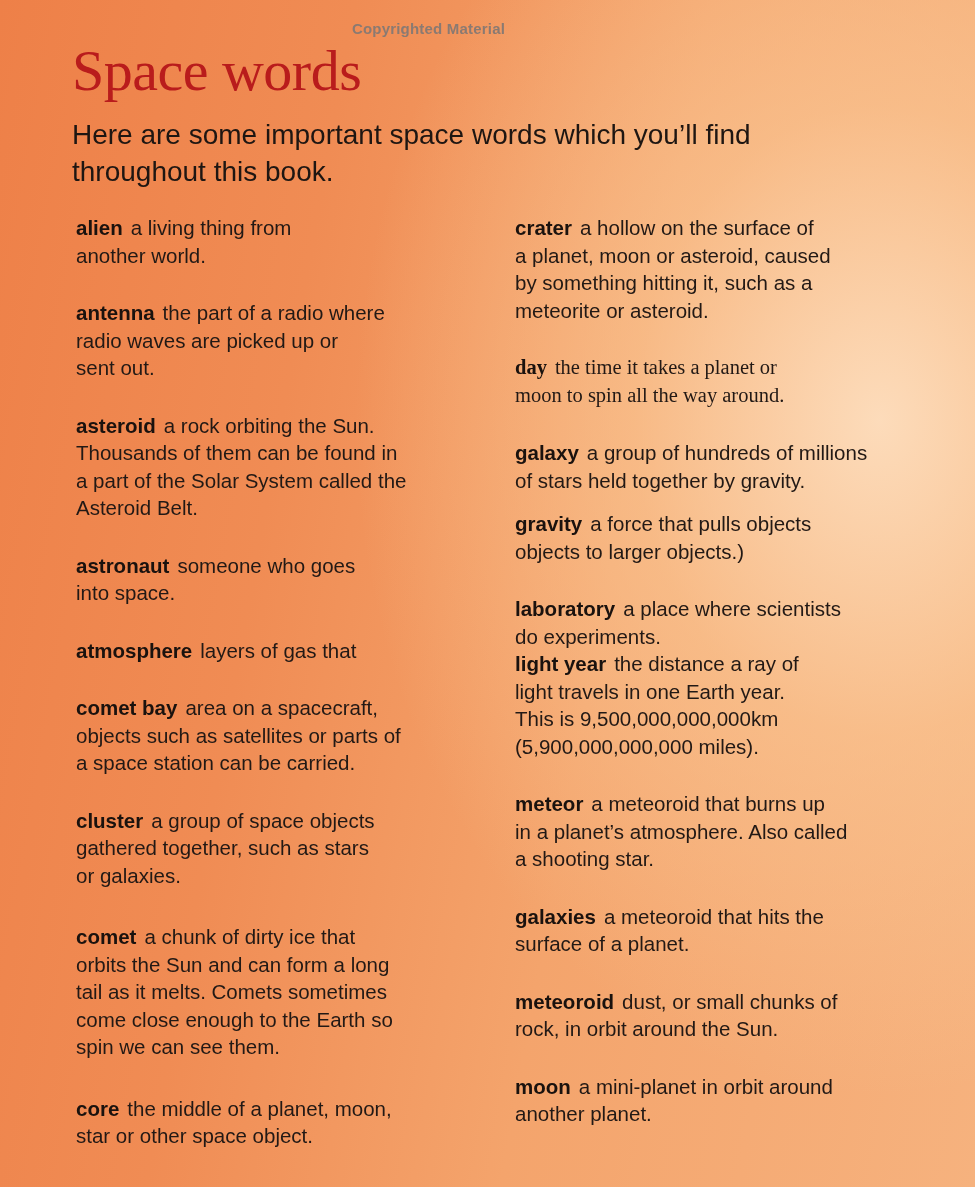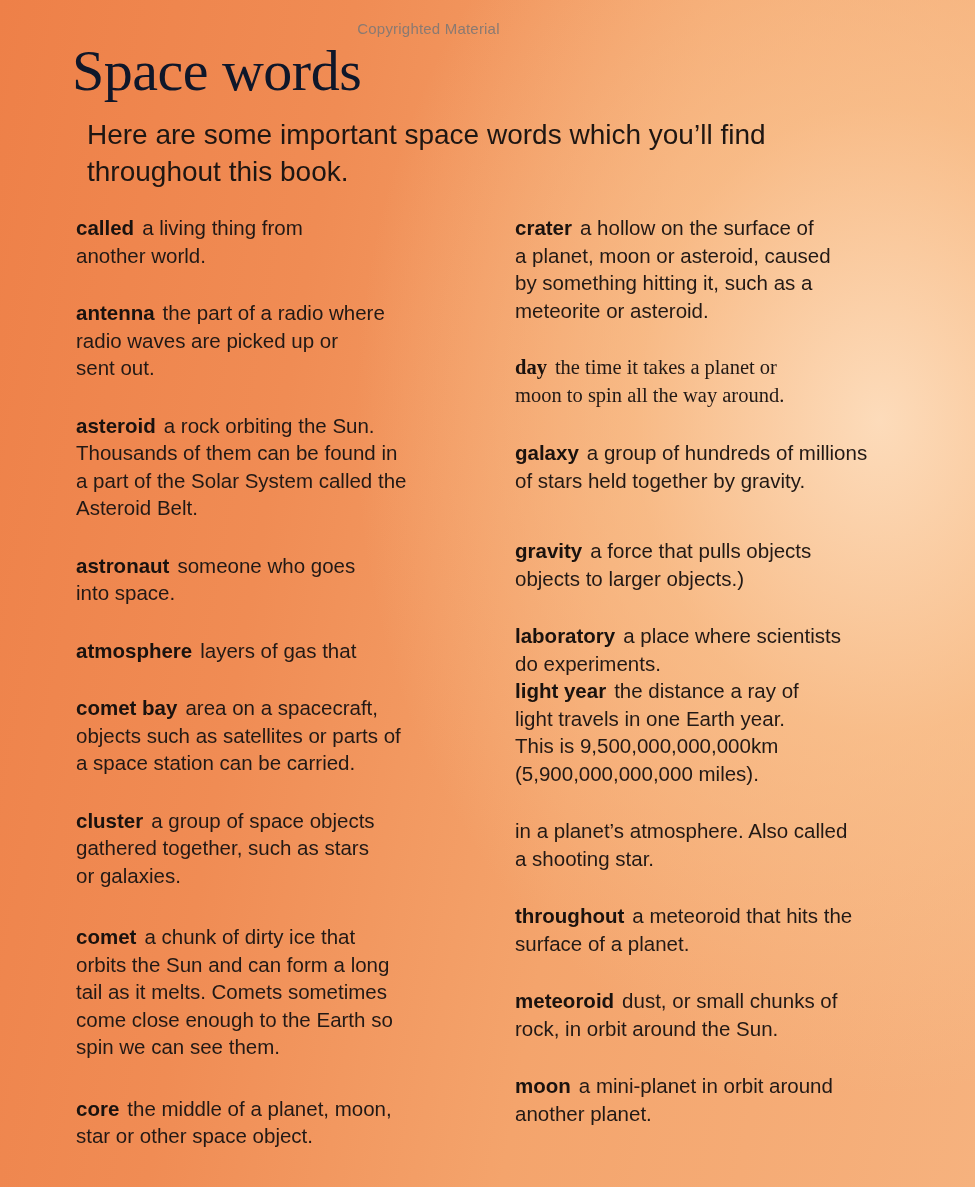--- a/index.html
+++ b/index.html
@@ -6,30 +6,30 @@
   body {
     width: 975px; height: 1187px; overflow: hidden; position: relative;
     background:
       radial-gradient(ellipse 700px 900px at 880px 420px, rgba(253,222,190,0.95) 0%, rgba(250,200,150,0.6) 35%, rgba(245,160,100,0) 75%),
       linear-gradient(100deg, #ee8048 0%, #f08c54 30%, #f4a46c 60%, #f6b27e 100%);
     font-family: "DejaVu Sans", "Liberation Sans", sans-serif;
     color: #1a1310;
   }
   .copyright {
     position: absolute; top: 20px; left: 0; width: 857px; text-align: center;
-    font-family: "Liberation Sans", sans-serif; font-weight: normal;
+    font-family: "Liberation Sans", sans-serif; font-weight: bold;
     font-size: 15px; color: #8a7a72; letter-spacing: 0.2px;
   }
   .title {
     position: absolute; top: 36px; left: 72px;
     font-family: "Liberation Serif", "DejaVu Serif", serif;
-    font-size: 58px; line-height: 70px; color: #0f172a; letter-spacing: -0.5px;
+    font-size: 58px; line-height: 70px; color: #b91c1c; letter-spacing: -0.5px;
   }
   .intro {
-    position: absolute; top: 116px; left: 87px; width: 820px;
+    position: absolute; top: 116px; left: 72px; width: 820px;
     font-family: "Liberation Sans", sans-serif;
     font-size: 28px; line-height: 37px; color: #1e1612;
   }
   .col {
     position: absolute; top: 214px;
     font-family: "Liberation Sans", sans-serif;
     font-size: 20.5px; line-height: 27.5px; color: #221915;
   }
   .col.left { left: 76px; width: 420px; }
   .col.right { left: 515px; width: 445px; }
@@ -41,21 +41,21 @@
 
 <div class="copyright">Copyrighted Material</div>
 <div class="title">Space words</div>
 <div class="intro">
   <div>Here are some important space words which you’ll find</div>
   <div>throughout this book.</div>
 </div>
 
 <div class="col left">
     <div class="entry" style="margin-top: 0px;">
-      <div><span class="term">called</span><span>a living thing from</span></div>
+      <div><span class="term">alien</span><span>a living thing from</span></div>
       <div><span>another world.</span></div>
     </div>
     <div class="entry" style="margin-top: 30px;">
       <div><span class="term">antenna</span><span>the part of a radio where</span></div>
       <div><span>radio waves are picked up or</span></div>
       <div><span>sent out.</span></div>
     </div>
     <div class="entry" style="margin-top: 30px;">
       <div><span class="term">asteroid</span><span>a rock orbiting the Sun.</span></div>
       <div><span>Thousands of them can be found in</span></div>
@@ -99,40 +99,41 @@
       <div><span>meteorite or asteroid.</span></div>
     </div>
     <div class="entry" style="margin-top: 30px; font-family: Liberation Serif, serif;">
       <div><span class="term">day</span><span>the time it takes a planet or</span></div>
       <div><span>moon to spin all the way around.</span></div>
     </div>
     <div class="entry" style="margin-top: 30px;">
       <div><span class="term">galaxy</span><span>a group of hundreds of millions</span></div>
       <div><span>of stars held together by gravity.</span></div>
     </div>
-    <div class="entry" style="margin-top: 43px;">
+    <div class="entry" style="margin-top: 16px;">
       <div><span class="term">gravity</span><span>a force that pulls objects</span></div>
       <div><span>objects to larger objects.)</span></div>
     </div>
     <div class="entry" style="margin-top: 30px;">
       <div><span class="term">laboratory</span><span>a place where scientists</span></div>
       <div><span>do experiments.</span></div>
     </div>
     <div class="entry" style="">
       <div><span class="term">light year</span><span>the distance a ray of</span></div>
       <div><span>light travels in one Earth year.</span></div>
       <div><span>This is 9,500,000,000,000km</span></div>
       <div><span>(5,900,000,000,000 miles).</span></div>
     </div>
     <div class="entry" style="margin-top: 30px;">
+      <div><span class="term">meteor</span><span>a meteoroid that burns up</span></div>
       <div><span>in a planet’s atmosphere. Also called</span></div>
       <div><span>a shooting star.</span></div>
     </div>
     <div class="entry" style="margin-top: 30px;">
-      <div><span class="term">throughout</span><span>a meteoroid that hits the</span></div>
+      <div><span class="term">galaxies</span><span>a meteoroid that hits the</span></div>
       <div><span>surface of a planet.</span></div>
     </div>
     <div class="entry" style="margin-top: 30px;">
       <div><span class="term">meteoroid</span><span>dust, or small chunks of</span></div>
       <div><span>rock, in orbit around the Sun.</span></div>
     </div>
     <div class="entry" style="margin-top: 30px;">
       <div><span class="term">moon</span><span>a mini-planet in orbit around</span></div>
       <div><span>another planet.</span></div>
     </div>

